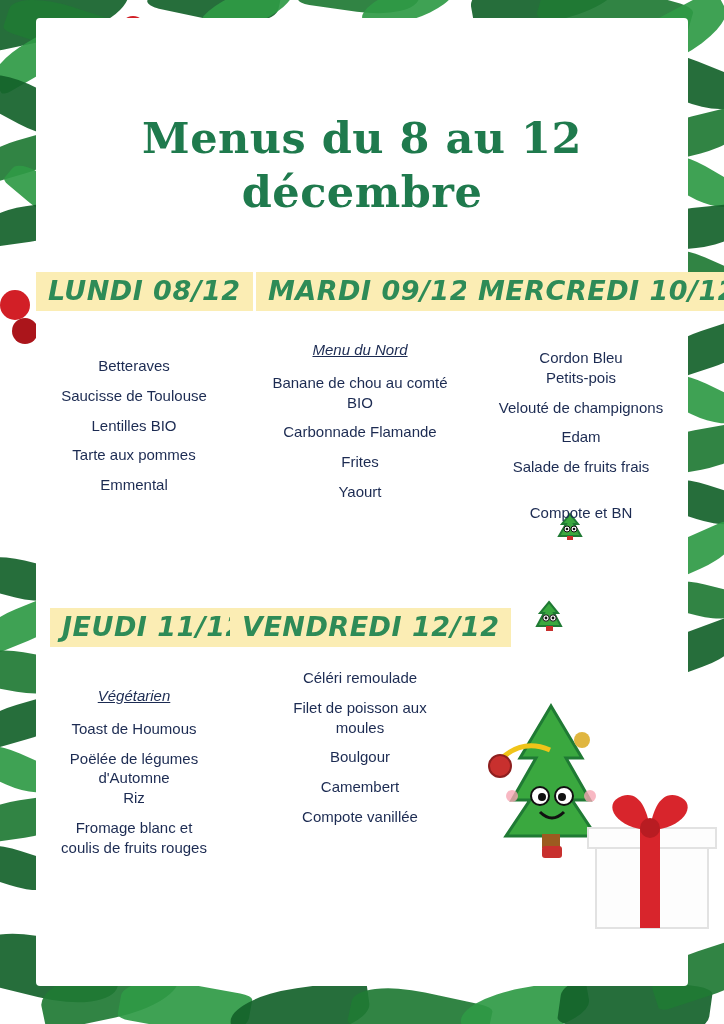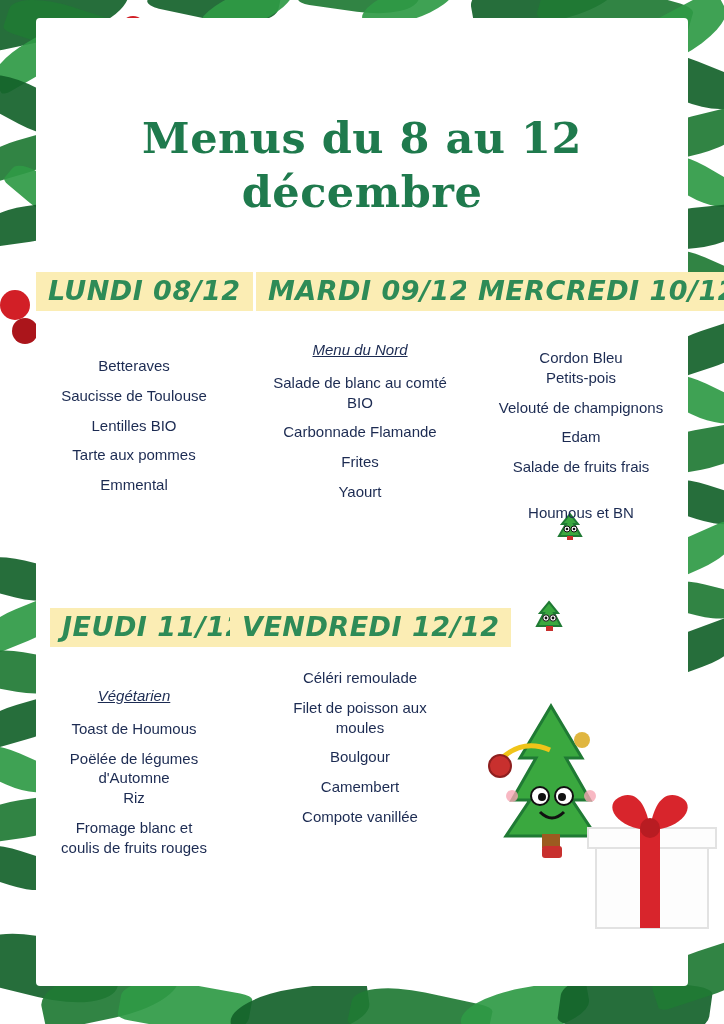--- a/index.html
+++ b/index.html
@@ -255,35 +255,35 @@
     <div class="line">Betteraves</div>
     <div class="line">Saucisse de Toulouse</div>
     <div class="line">Lentilles BIO</div>
     <div class="line">Tarte aux pommes</div>
     <div class="line">Emmental</div>
   </div>
 
   <div class="day-head" style="left:256px;top:272px;">MARDI 09/12</div>
   <div class="day-items" style="left:262px;top:340px;width:196px;">
     <div class="line sub">Menu du Nord</div>
-    <div class="line">Salade de blanc au comté
+    <div class="line">Banane de chou au comté
 BIO</div>
     <div class="line">Carbonnade Flamande</div>
     <div class="line">Frites</div>
     <div class="line">Yaourt</div>
   </div>
 
   <div class="day-head" style="left:466px;top:272px;">MERCREDI 10/12</div>
   <div class="day-items" style="left:470px;top:348px;width:222px;">
     <div class="line">Cordon Bleu
 Petits-pois</div>
     <div class="line">Velouté de champignons</div>
     <div class="line">Edam</div>
     <div class="line" style="margin-bottom:26px;">Salade de fruits frais</div>
-    <div class="line">Houmous et BN</div>
+    <div class="line">Compote et BN</div>
   </div>
 
   <div class="day-head" style="left:50px;top:608px;">JEUDI 11/12</div>
   <div class="day-items" style="left:38px;top:686px;width:192px;">
     <div class="line sub">Végétarien</div>
     <div class="line">Toast de Houmous</div>
     <div class="line">Poëlée de légumes
 d'Automne
 Riz</div>
     <div class="line">Fromage blanc et

